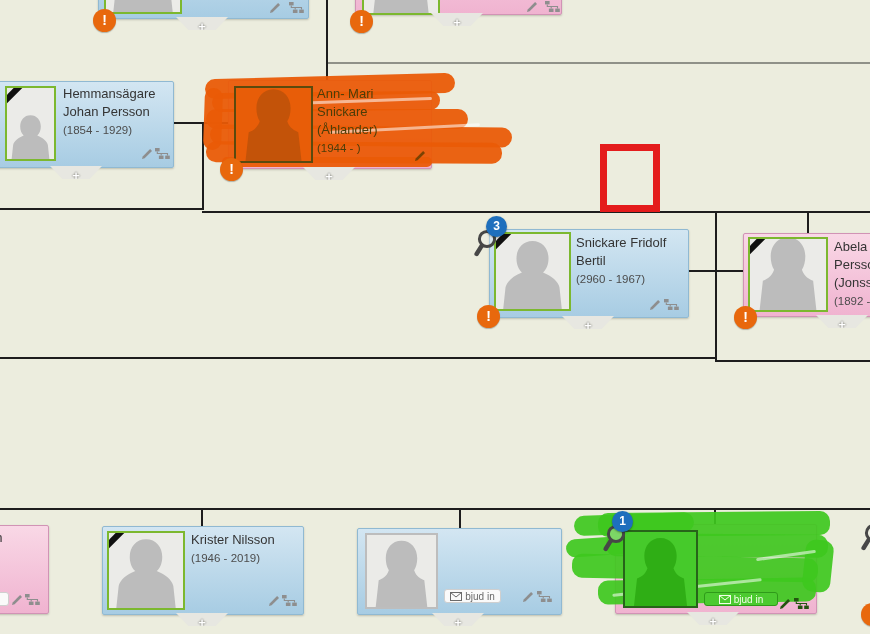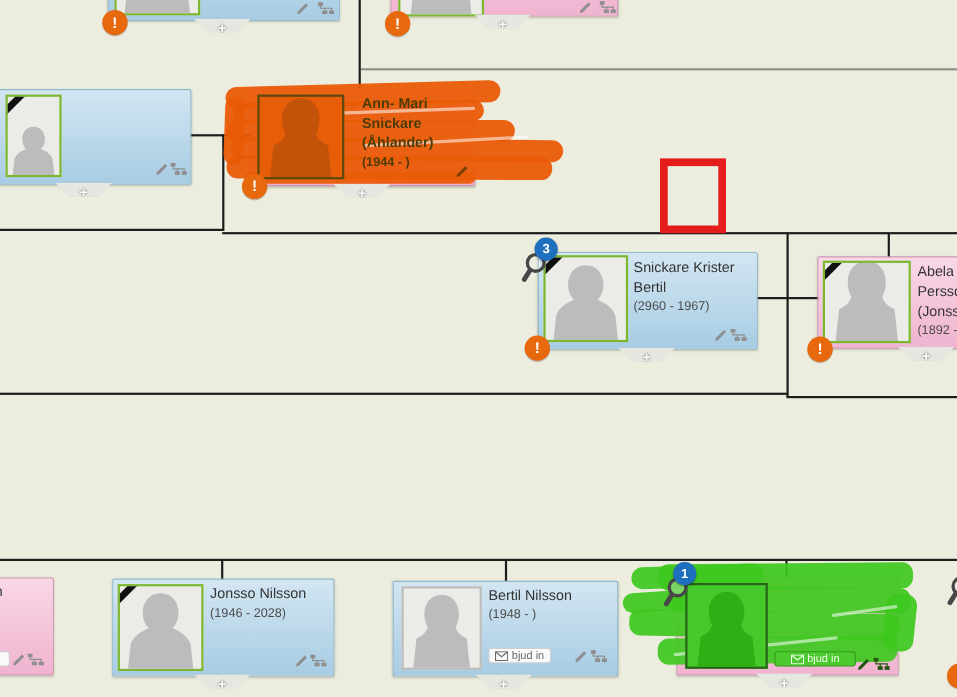--- a/index.html
+++ b/index.html
@@ -130,20 +130,25 @@
   <div class="warn" style="left:350px;top:10px;">!</div>
   <div class="tab" style="left:431px;top:13px;"><span class="plus">+</span></div>
 
   <div class="card blue" style="left:-6px;top:81px;width:178px;height:85px;">
     <div class="photo" style="left:10px;top:4px;width:51px;height:75px;">
       <div class="ribbon"></div>
       <svg viewBox="0 0 72 76">
           <path class="sil" d="M36 8c9.8 0 15.8 7.6 15.8 17.2 0 5.8-2 10.8-5.4 13.8 8.8 3.4 14.8 8.8 16.2 14.6L65 76H7l2.4-22.4C10.8 47.8 16.8 42.4 25.6 39c-3.4-3-5.4-8-5.4-13.8C20.2 15.6 26.2 8 36 8z"></path>
         </svg>
     </div>
+    <div class="ctext" style="left:68px;top:3px;">
+      <span style="display:block">Hemmansägare</span>
+      <span style="display:block">Johan Persson</span>
+      <span class="dates" style="display:block">(1854 - 1929)</span>
+    </div>
     <span class="ic" style="left:146px;top:66px;">
       <svg width="12" height="12" viewBox="0 0 12 12">
           <path d="M1 11l2.6-.7L11 2.9 9.1 1 1.7 8.4z" fill="currentColor"></path>
         </svg>
       </span>
     <span class="ic" style="left:160px;top:66px;">
       <svg width="15" height="11" viewBox="0 0 15 11">
           <g fill="currentColor">
             <rect x="0" y="0" width="4.6" height="3.4"></rect>
             <rect x="3.9" y="7.6" width="4.6" height="3.4"></rect>
@@ -154,21 +159,21 @@
       </span>
   </div>
   <div class="tab" style="left:50px;top:166px;"><span class="plus">+</span></div>
 
   <div class="card pink" style="left:228px;top:80px;width:202px;height:87px;">
     <div class="photo ov-orange" style="left:5px;top:5px;width:79px;height:77px;">
       <svg viewBox="0 0 72 76">
           <path class="sil" d="M36 6c10 0 16.4 8 16.4 18.2 0 5-1.2 9.4-3.2 12.6 2.2 6.8 7.4 9.2 10.6 10.4L63 76H9l3.2-28.8c3.2-1.2 8.4-3.6 10.6-10.4-2-3.2-3.2-7.6-3.2-12.6C19.6 14 26 6 36 6z"></path>
         </svg>
     </div>
-    <div class="ctext ovtext-orange" style="left:100px;top:4px;font-weight:bold;">
+    <div class="ctext ovtext-orange" style="left:88px;top:4px;">
       <span style="display:block">Ann- Mari</span>
       <span style="display:block">Snickare</span>
       <span style="display:block">(Åhlander)</span>
       <span class="dates" style="display:block;color:#4c3d08">(1944 - )</span>
     </div>
     <span class="ic ov-orange" style="left:185px;top:69px;">
       <svg width="12" height="12" viewBox="0 0 12 12">
           <path d="M1 11l2.6-.7L11 2.9 9.1 1 1.7 8.4z" fill="currentColor"></path>
         </svg>
       </span>
@@ -187,21 +192,21 @@
   <div class="streak" style="left:330px;top:127px;width:150px;height:2.5px;transform:rotate(-3deg);"></div>
 
   <div class="card blue" style="left:489px;top:229px;width:198px;height:87px;">
     <div class="photo" style="left:4px;top:2px;width:77px;height:79px;">
       <div class="ribbon"></div>
       <svg viewBox="0 0 72 76">
           <path class="sil" d="M36 8c9.8 0 15.8 7.6 15.8 17.2 0 5.8-2 10.8-5.4 13.8 8.8 3.4 14.8 8.8 16.2 14.6L65 76H7l2.4-22.4C10.8 47.8 16.8 42.4 25.6 39c-3.4-3-5.4-8-5.4-13.8C20.2 15.6 26.2 8 36 8z"></path>
         </svg>
     </div>
     <div class="ctext" style="left:86px;top:4px;">
-      <span style="display:block">Snickare Krister</span>
+      <span style="display:block">Snickare Fridolf</span>
       <span style="display:block">Bertil</span>
       <span class="dates" style="display:block">(2960 - 1967)</span>
     </div>
     <span class="ic" style="left:159px;top:69px;">
       <svg width="12" height="12" viewBox="0 0 12 12">
           <path d="M1 11l2.6-.7L11 2.9 9.1 1 1.7 8.4z" fill="currentColor"></path>
         </svg>
       </span>
     <span class="ic" style="left:174px;top:69px;">
       <svg width="15" height="11" viewBox="0 0 15 11">
@@ -264,22 +269,22 @@
   </div>
 
   <div class="card blue" style="left:102px;top:526px;width:200px;height:87px;">
     <div class="photo" style="left:4px;top:4px;width:78px;height:79px;">
       <div class="ribbon"></div>
       <svg viewBox="0 0 72 76">
           <path class="sil" d="M36 8c9.8 0 15.8 7.6 15.8 17.2 0 5.8-2 10.8-5.4 13.8 8.8 3.4 14.8 8.8 16.2 14.6L65 76H7l2.4-22.4C10.8 47.8 16.8 42.4 25.6 39c-3.4-3-5.4-8-5.4-13.8C20.2 15.6 26.2 8 36 8z"></path>
         </svg>
     </div>
     <div class="ctext" style="left:88px;top:4px;">
-      <span style="display:block">Jonsso Nilsson</span>
-      <span class="dates" style="display:block">(1946 - 2028)</span>
+      <span style="display:block">Krister Nilsson</span>
+      <span class="dates" style="display:block">(1946 - 2019)</span>
     </div>
     <span class="ic" style="left:165px;top:68px;">
       <svg width="12" height="12" viewBox="0 0 12 12">
           <path d="M1 11l2.6-.7L11 2.9 9.1 1 1.7 8.4z" fill="currentColor"></path>
         </svg>
       </span>
     <span class="ic" style="left:179px;top:68px;">
       <svg width="15" height="11" viewBox="0 0 15 11">
           <g fill="currentColor">
             <rect x="0" y="0" width="4.6" height="3.4"></rect>
@@ -290,24 +295,20 @@
         </svg>
       </span>
   </div>
   <div class="tab" style="left:176px;top:613px;"><span class="plus">+</span></div>
 
   <div class="card blue" style="left:357px;top:528px;width:203px;height:85px;">
     <div class="photo gray" style="left:7px;top:4px;width:73px;height:76px;">
       <svg viewBox="0 0 72 76">
           <path class="sil" d="M36 6c10 0 16.4 8 16.4 18.2 0 5-1.2 9.4-3.2 12.6 2.2 6.8 7.4 9.2 10.6 10.4L63 76H9l3.2-28.8c3.2-1.2 8.4-3.6 10.6-10.4-2-3.2-3.2-7.6-3.2-12.6C19.6 14 26 6 36 6z"></path>
         </svg>
-    </div>
-    <div class="ctext" style="left:86px;top:3px;">
-      <span style="display:block">Bertil Nilsson</span>
-      <span class="dates" style="display:block">(1948 - )</span>
     </div>
     <div class="invite" style="left:86px;top:60px;width:57px;">
       <svg width="12" height="9" viewBox="0 0 12 9">
           <rect x=".5" y=".5" width="11" height="8" fill="none" stroke="currentColor"></rect>
           <path d="M.5.5L6 5 11.5.5" fill="none" stroke="currentColor"></path>
         </svg>
       <span>bjud in</span>
     </div>
     <span class="ic" style="left:164px;top:62px;">
       <svg width="12" height="12" viewBox="0 0 12 12">

